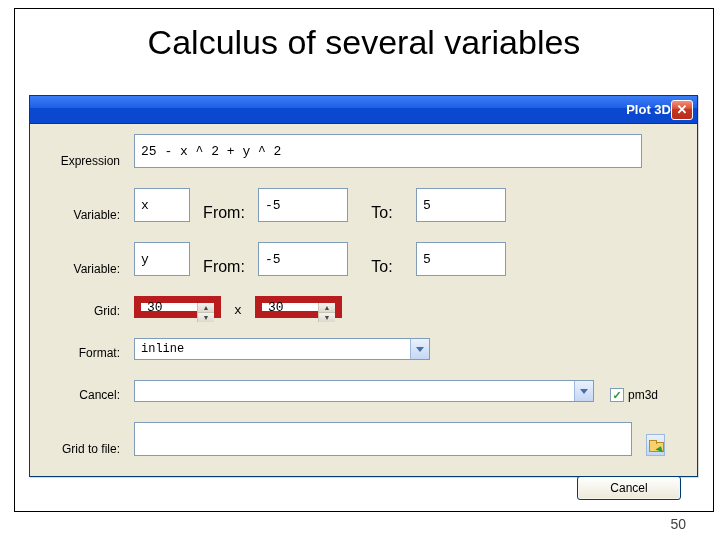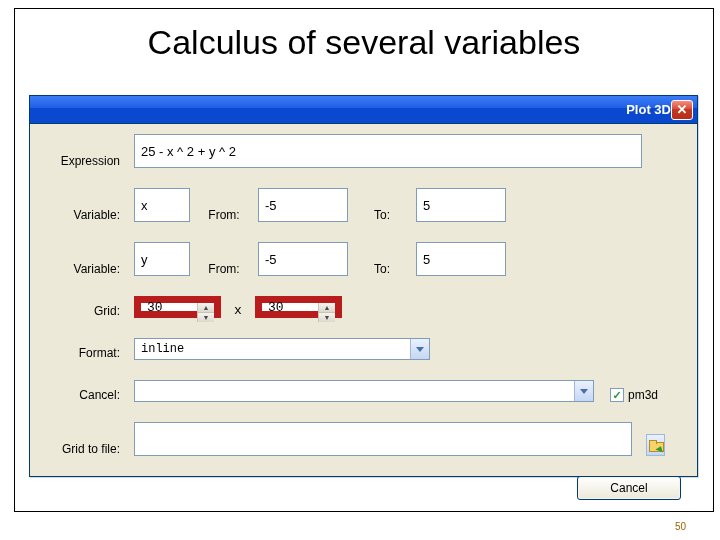--- a/index.html
+++ b/index.html
@@ -23,22 +23,22 @@
     font-family: Arial, sans-serif;
     font-size: 34px;
     font-weight: 400;
     color: #000;
     margin: 14px 0 18px 0;
   }
   .page-num {
     position: absolute;
     right: 34px;
     bottom: 8px;
-    font-size: 10px;
-    color: #a16207;
+    font-size: 14px;
+    color: #404040;
     font-family: Arial, sans-serif;
   }
   .dlg {
     position: absolute;
     left: 14px;
     top: 86px;
     width: 669px;
     height: 382px;
     border: 1px solid #003c74;
     background: #ece9d8;
@@ -81,28 +81,28 @@
   }
   .lbl {
     width: 86px;
     text-align: right;
     padding-right: 6px;
     font-size: 12px;
   }
   .lbl-mid {
     width: 52px;
     text-align: center;
-    font-size: 12px;
+    font-size: 16px;
   }
   .field {
     height: 32px;
     background: #fff;
     border: 1px solid #7f9db9;
     padding: 16px 6px;
-    font-family: Liberation Sans, sans-serif;
+    font-family: Liberation Mono, monospace;
     font-size: 13px;
     display: flex;
     align-items: center;
   }
   .f-expr { flex: 1; max-width: 508px; }
   .f-var  { width: 56px; }
   .f-from { width: 90px; }
   .f-to   { width: 90px; }
   .spin-wrap {
     display: flex;

